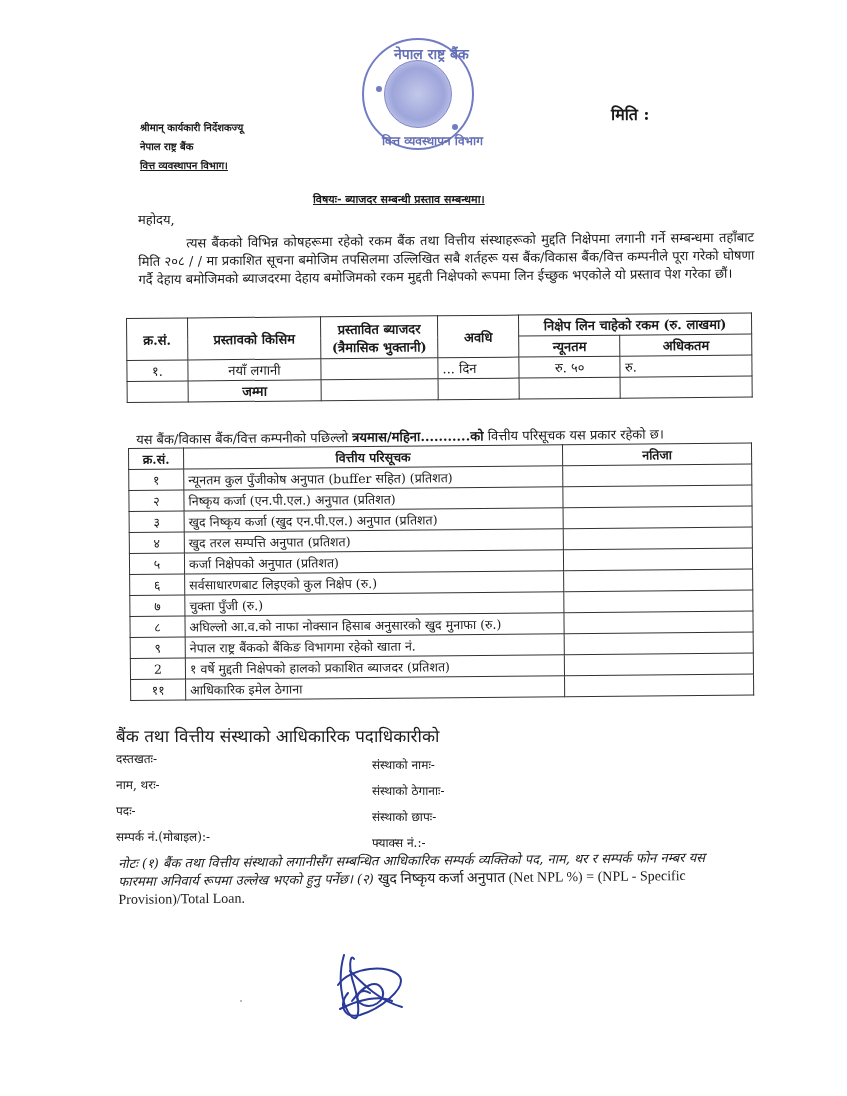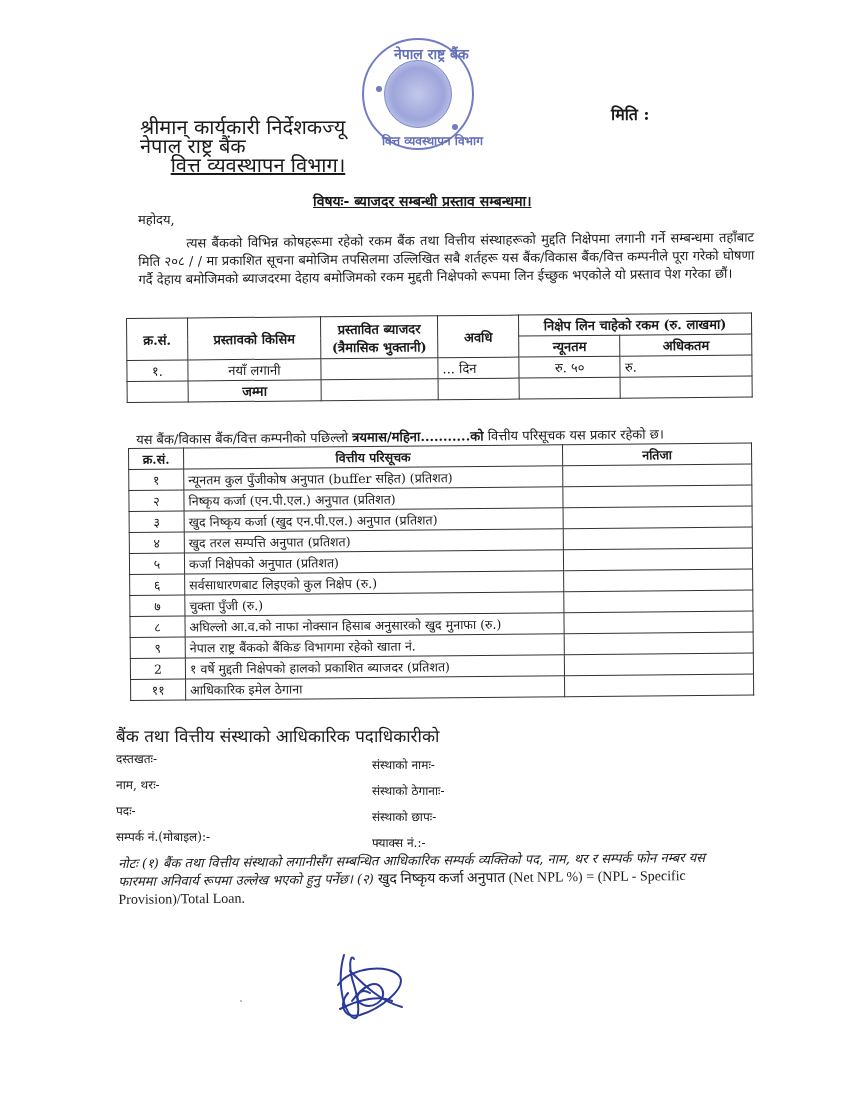--- a/index.html
+++ b/index.html
@@ -14,23 +14,23 @@
     border: 2px solid #5a66b8; box-sizing: border-box; opacity: 0.85;
   }
   .seal .inner {
     position: absolute; left: 20px; top: 20px; width: 68px; height: 68px; border-radius: 50%;
     border: 1.5px solid #6a74c0; box-sizing: border-box;
     background: radial-gradient(circle at 50% 50%, #b9bfe6 0%, #8d96d4 55%, #dfe2f5 100%);
   }
   .seal .dot { position: absolute; width: 6px; height: 6px; border-radius: 50%; background: #5a66b8; }
   .seal .t { position: absolute; color: #4a55a8; font-size: 11px; font-weight: bold; white-space: nowrap; }
   .date-label { left: 611px; top: 103px; font-size: 16px; font-weight: bold; }
-  .addressee { left: 140px; top: 118px; font-size: 20px; font-weight: normal; line-height: 19px; }
-  .addressee div:last-child { text-decoration: underline; text-align: right; }
-  .subject { left: 313px; top: 191px; font-size: 14px; font-weight: bold; text-decoration: underline; }
+  .addressee { left: 140px; top: 118px; font-size: 10px; font-weight: bold; line-height: 19px; }
+  .addressee div:last-child { text-decoration: underline; }
+  .subject { left: 313px; top: 191px; font-size: 11px; font-weight: bold; text-decoration: underline; }
   .salutation { left: 138px; top: 210px; font-size: 13px; }
   .body-para {
     left: 138px; top: 235px; width: 616px; font-size: 13px; line-height: 18px;
     text-align: justify; text-indent: 48px; transform: rotate(-0.6deg); transform-origin: left top;
   }
   table { border-collapse: collapse; }
   .tbl1 { left: 126px; top: 318px; width: 626px; transform: rotate(-0.5deg); transform-origin: left top; }
   .tbl1 td, .tbl1 th { border: 1px solid #333; font-size: 13px; padding: 1px 4px; text-align: center; font-weight: normal; }
   .tbl1 th { font-weight: bold; }
   .mid-line { left: 136px; top: 430px; font-size: 13px; transform: rotate(-0.6deg); transform-origin: left top; }

